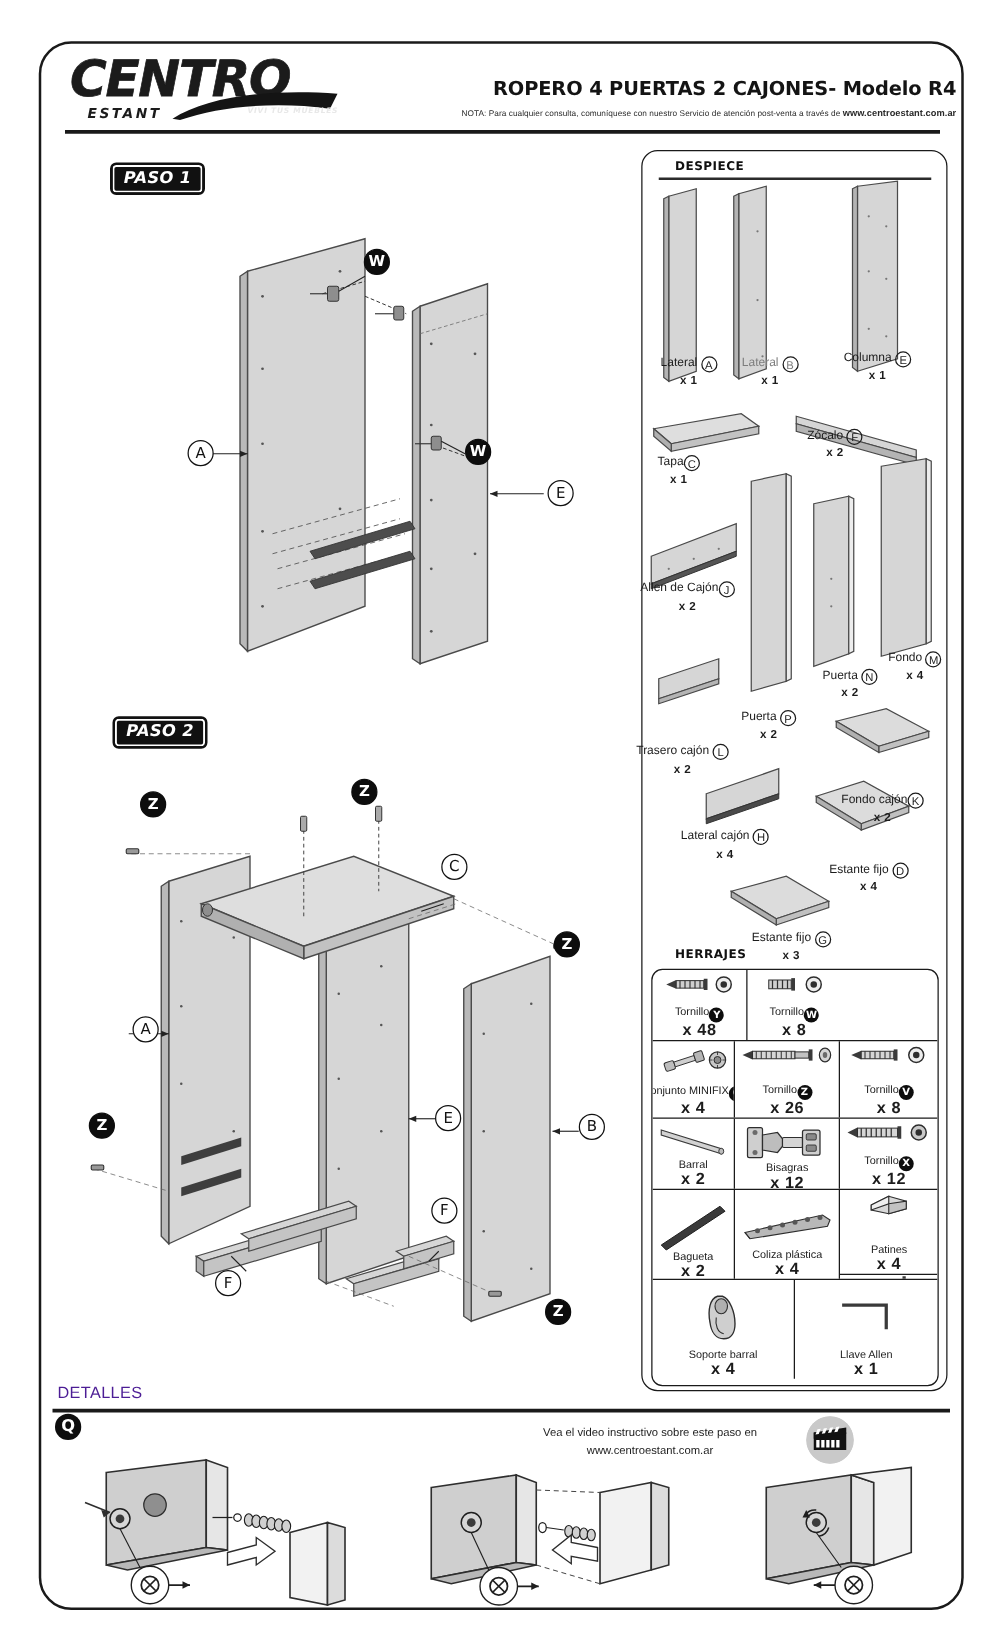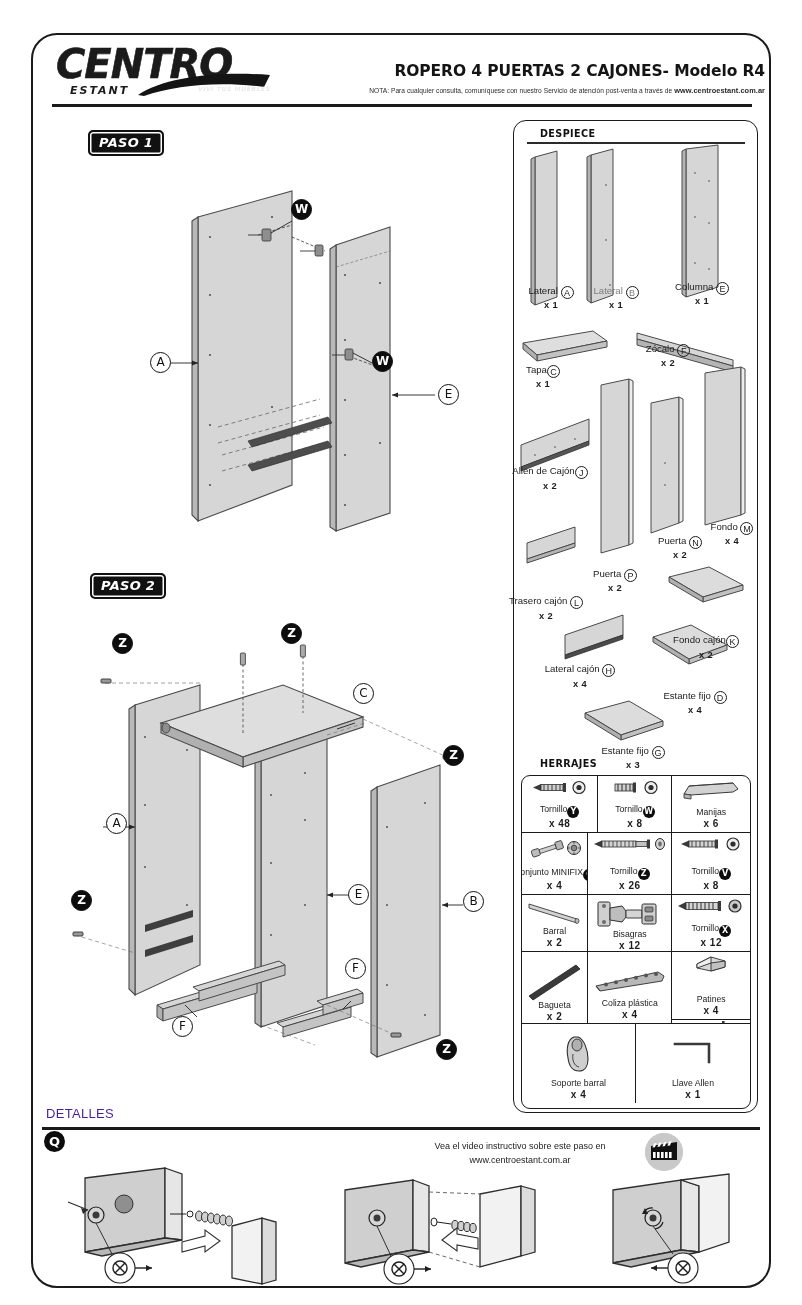--- a/index.html
+++ b/index.html
@@ -210,21 +210,21 @@
   .hcell:last-child { border-right: none; }
   .hcell .cap {
     text-align: center;
     font-size: 8.7px;
     color: #1c1c1c;
     line-height: 11px;
     margin-top: auto;
     padding-bottom: 3px;
     white-space: nowrap;
   }
-  .hcell .cap .qty { font-weight: bold; display: block; font-size: 10px; letter-spacing: 0.5px; }
+  .hcell .cap .qty { font-weight: bold; display: block; font-size: 13px; letter-spacing: 0.5px; }
   .hcell .art { display: flex; align-items: center; justify-content: center; width: 100%; }
   .badge-dark {
     display: inline-block;
     width: 12px; height: 12px;
     background: #0d0d0d;
     color: #fff;
     border-radius: 50%;
     font-family: "DejaVu Sans", sans-serif;
     font-weight: bold;
     font-size: 8px;
@@ -662,33 +662,20 @@
                 <line x1="23" y1="4" x2="23" y2="11"></line>
             </g>
             <rect x="26" y="2.5" width="3" height="10" fill="#3a3a3a"></rect>
             <circle cx="44" cy="7.5" r="6" fill="#ededed" stroke="#2e2e2e" stroke-width="1.2"></circle>
             <circle cx="44" cy="7.5" r="2.6" fill="#2e2e2e"></circle>
           </svg>
         </div>
         <div class="cap">
           <span>Tornillo</span><span class="badge-dark">W</span>
           <span class="qty">x 8</span>
-        </div>
-      </div>
-      <div class="hcell" style="width:34%;">
-        <div class="art">
-          <svg width="64" height="20" viewBox="0 0 64 20">
-            <path d="M5 14 L10 6 L54 3 L59 9 L54 12 L12 15 Z" fill="#d2d2d2" stroke="#3a3a3a" stroke-width="1"></path>
-            <path d="M10 6 L54 3" stroke="#3a3a3a" stroke-width="0.8" fill="none"></path>
-            <path d="M5 14 L5 18 L12 19 L12 15 Z" fill="#b3b3b3" stroke="#3a3a3a" stroke-width="0.9"></path>
-          </svg>
-        </div>
-        <div class="cap">
-          <span>Manijas</span>
-          <span class="qty">x 6</span>
         </div>
       </div>
     </div>
 
     <div class="hrow" style="height:62px;">
       <div class="hcell" style="width:29%;">
         <div class="art">
           <svg width="60" height="22" viewBox="0 0 60 22">
             <g transform="rotate(-18 24 11)">
               <rect x="6" y="8" width="8" height="7" rx="1.5" fill="#bdbdbd" stroke="#2e2e2e" stroke-width="0.8"></rect>

